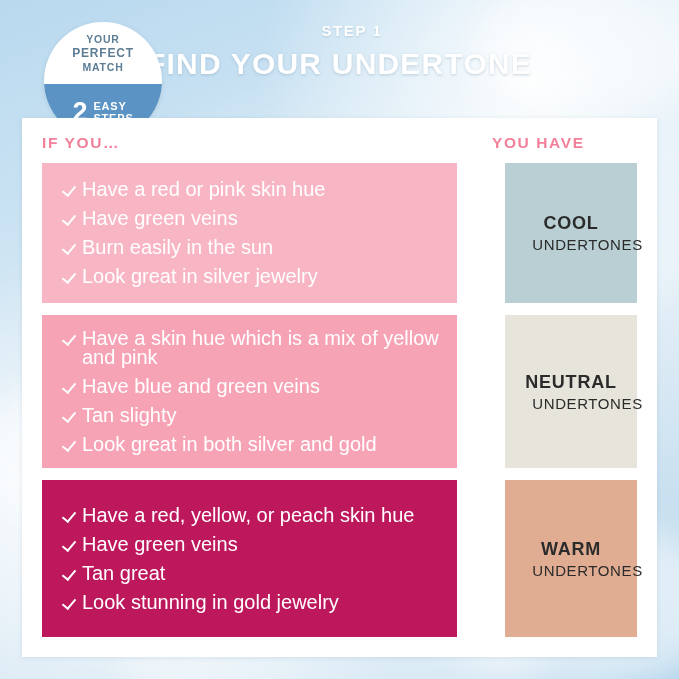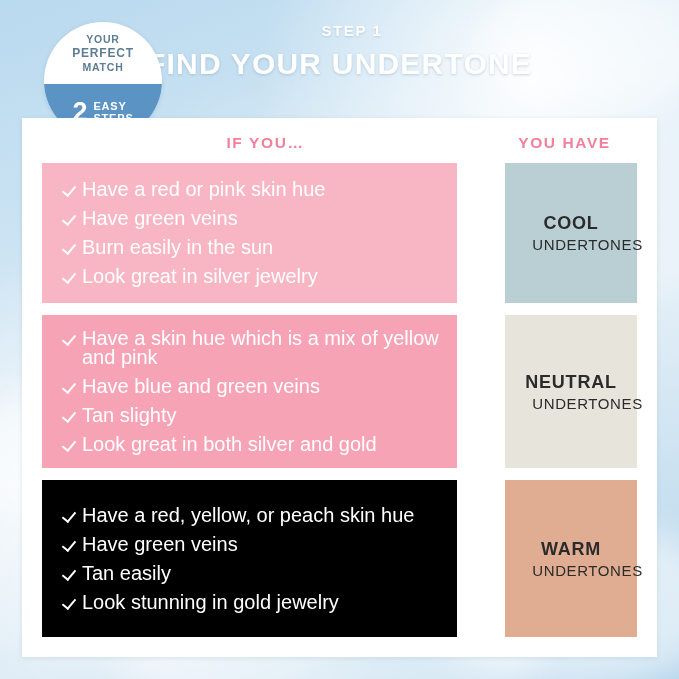--- a/index.html
+++ b/index.html
@@ -129,21 +129,20 @@
     top: 16px;
     width: 635px;
     height: 26px;
   }
   .col-head {
     position: absolute;
     color: #f2809b;
     font-size: 15.5px;
     font-weight: bold;
     letter-spacing: 1.6px;
-    text-align: center;
   }
   .col-head.left { left: 20px; width: 447px; }
   .col-head.right { left: 470px; width: 145px; }
 
   .rows {
     position: absolute;
     left: 20px;
     top: 45px;
     width: 595px;
   }
@@ -156,21 +155,21 @@
   .traits {
     width: 447px;
     box-sizing: border-box;
     padding: 16px 18px 16px 22px;
     display: flex;
     flex-direction: column;
     justify-content: center;
   }
   .row.cool .traits { background: #f8b6c4; height: 140px; }
   .row.neutral .traits { background: #f7a3b6; height: 153px; }
-  .row.warm .traits { background: #000000; height: 157px; }
+  .row.warm .traits { background: #be185d; height: 157px; }
 
   .trait {
     display: flex;
     align-items: flex-start;
     gap: 4px;
     color: #ffffff;
     font-size: 20px;
     line-height: 19px;
     padding: 5px 0;
   }
@@ -310,21 +309,21 @@
           <div class="trait">
             <span class="check"></span>
             <span>Have a red, yellow, or peach skin hue</span>
           </div>
           <div class="trait">
             <span class="check"></span>
             <span>Have green veins</span>
           </div>
           <div class="trait">
             <span class="check"></span>
-            <span>Tan easily</span>
+            <span>Tan great</span>
           </div>
           <div class="trait">
             <span class="check"></span>
             <span>Look stunning in gold jewelry</span>
           </div>
         </div>
         <div class="swatch">
           <div class="swatch-title">WARM</div>
           <div class="swatch-sub">UNDERTONES</div>
         </div>

